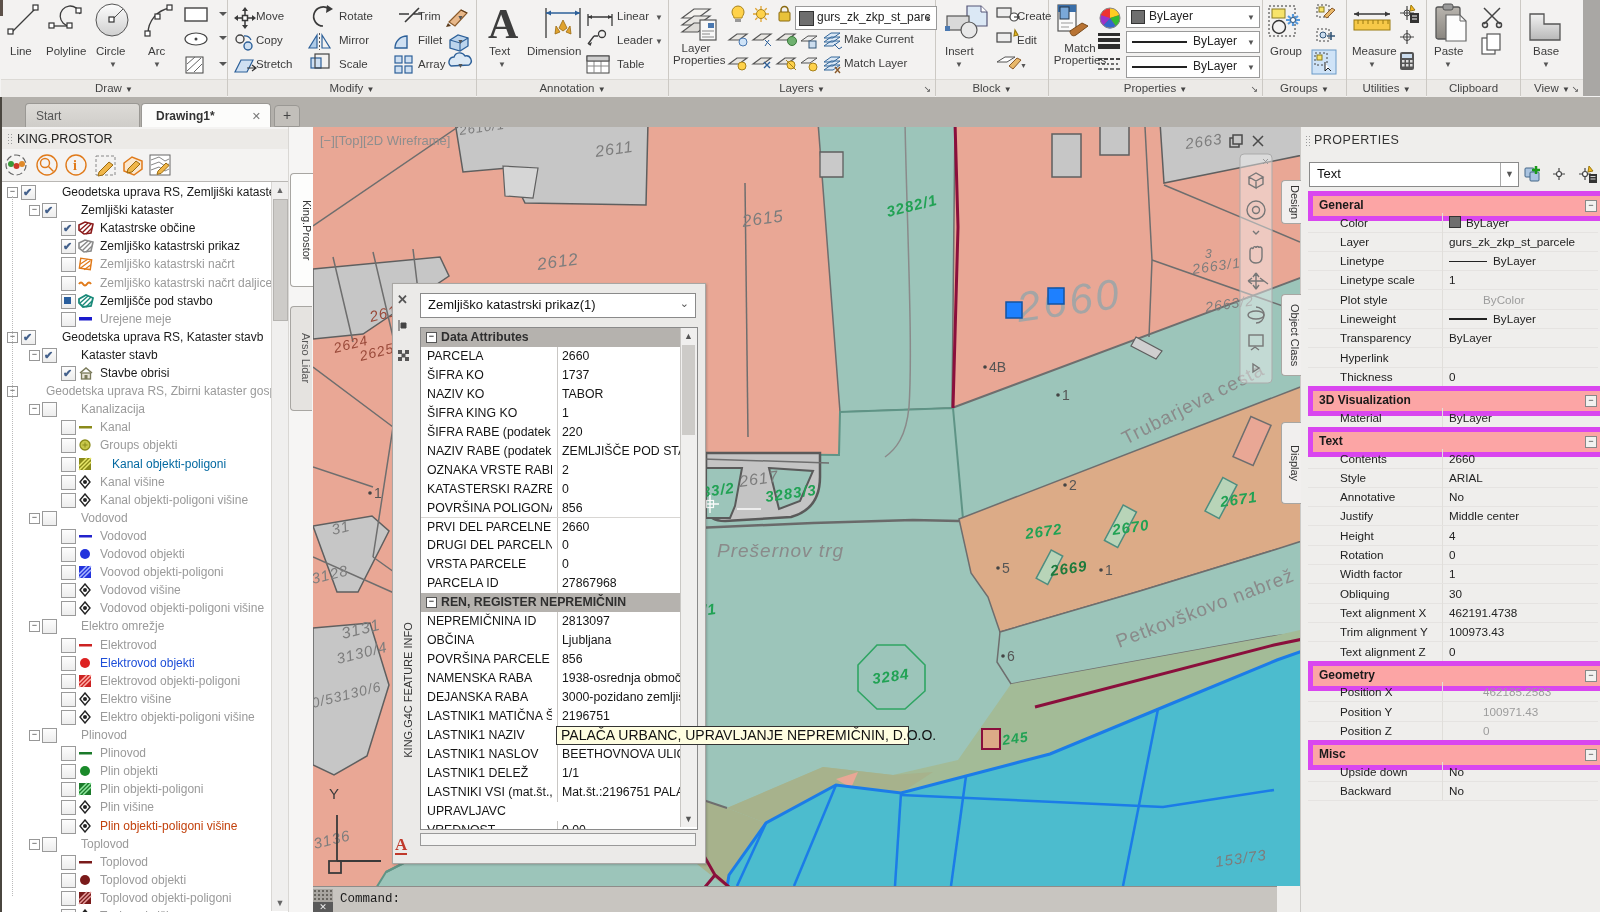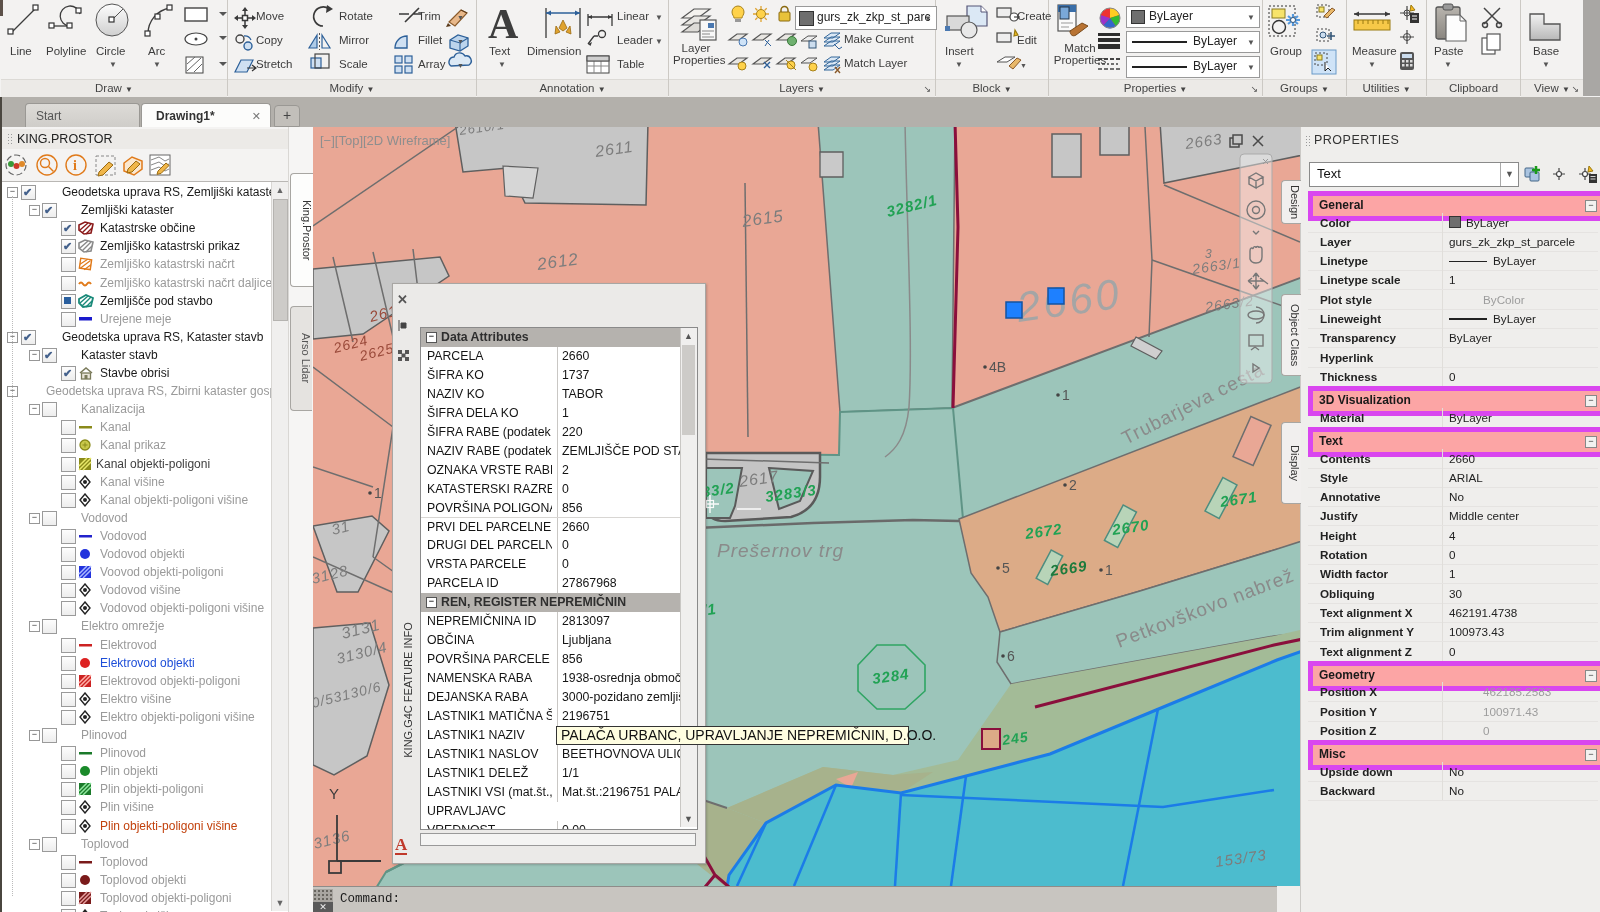--- a/index.html
+++ b/index.html
@@ -17,21 +17,21 @@
 .vtab{border:1px solid #a8a6a2;border-right:none;border-radius:4px 0 0 4px;
  font-size:11px;color:#333;}
 .vtxt{writing-mode:vertical-rl;text-align:center;width:100%;height:100%;}
 .trow{position:absolute;height:18px;line-height:18px;font-size:12px;color:#1a1a1a;white-space:nowrap;}
 .cb{position:absolute;width:13px;height:13px;top:2px;background:linear-gradient(#fdfdfd,#ededed);border:1px solid #9a9a9a;}
 .exp{position:absolute;width:9px;height:9px;top:4px;background:#fff;border:1px solid #979797;
  font-size:9px;line-height:7px;text-align:center;color:#333;}
 #props{left:1300px;top:127px;width:300px;height:785px;background:#efeeec;border-left:1px solid #cbc9c6;}
 .prow{position:absolute;left:7px;width:290px;height:19px;border-bottom:1px solid #e5e3e1;
  font-size:11.7px;color:#222;line-height:19px;white-space:nowrap;}
-.pn{position:absolute;left:12px;top:0;width:105px;overflow:hidden;font-weight:bold;}
+.pn{position:absolute;left:32px;top:0;width:105px;overflow:hidden;}
 .phead{position:absolute;left:7px;width:290px;height:20px;background:#fca5a5;
  border:5px solid #d946ef;font-size:12px;font-weight:bold;color:#1a1a1a;line-height:19px;}
 .pv{position:absolute;left:134px;top:0;height:19px;border-left:1px solid #e0deda;padding-left:6px;width:148px;overflow:hidden;}
 .gv{color:#9c9c9c;padding-left:40px;}
 #dlg{left:392px;top:283px;width:312px;height:579px;background:#ebeae8;
  border:1px solid #a8a6a3;box-shadow:1px 1px 2px rgba(80,80,80,.35);}
 .drow{position:absolute;left:0;width:262px;height:18.95px;font-size:12.3px;color:#141414;
  line-height:18.95px;white-space:nowrap;overflow:hidden;border-bottom:1px solid #d8d6d3;background:#fff;}
 .dname{position:absolute;left:6px;top:0;width:125px;overflow:hidden;white-space:nowrap;}
 .dval{position:absolute;left:136px;top:0;width:124px;overflow:hidden;white-space:nowrap;border-left:1px solid #c9c7c4;padding-left:4px;}
@@ -570,29 +570,29 @@
             <rect x="1" y="6" width="13" height="2.5" fill="#8a8a1a"></rect>
           </svg></div>
         <span style="position:absolute;left:100px;color:#9a9a9a">Kanal</span>
       </div>
 <div class="trow" style="left:0;top:254.40000000000003px;width:272px">
         <div class="cb" style="left:61px"></div>
         <div style="position:absolute;left:78px;top:2px"><svg width="16" height="14">
             <circle cx="7" cy="7" r="5" fill="#c8c84a" stroke="#8a8a1a" stroke-width="1.3"></circle>
             <path d="M4.5 7 h5 M7 4.5 v5" stroke="#8a8a1a"></path>
           </svg></div>
-        <span style="position:absolute;left:100px;color:#9a9a9a">Kanal prikaz</span>
+        <span style="position:absolute;left:100px;color:#9a9a9a">Groups objekti</span>
       </div>
 <div class="trow" style="left:0;top:272.5px;width:272px">
         <div class="cb" style="left:61px"></div>
         <div style="position:absolute;left:78px;top:2px"><svg width="16" height="14">
             <rect x="1" y="1" width="12" height="12" fill="#8a8a1a"></rect>
             <path d="M1 9 l8 -8 M1 13 l12 -12 M5 13 l8 -8" stroke="#e8e86a" stroke-width="1.5"></path>
           </svg></div>
-        <span style="position:absolute;left:96px;color:#404040">Kanal objekti-poligoni</span>
+        <span style="position:absolute;left:112px;color:#0369a1">Kanal objekti-poligoni</span>
       </div>
 <div class="trow" style="left:0;top:290.6px;width:272px">
         <div class="cb" style="left:61px"></div>
         <div style="position:absolute;left:78px;top:2px"><svg width="16" height="14">
             <path d="M7 1 l5 6 l-5 6 l-5 -6 z" fill="none" stroke="#222" stroke-width="1.4"></path>
             <circle cx="7" cy="7" r="2" fill="#222"></circle>
           </svg></div>
         <span style="position:absolute;left:100px;color:#9a9a9a">Kanal višine</span>
       </div>
 <div class="trow" style="left:0;top:308.70000000000005px;width:272px">
@@ -945,36 +945,40 @@
 <g fill="#555">
         <rect x="2" y="2" width="4" height="4"></rect>
         <rect x="9" y="2" width="4" height="4"></rect>
 <rect x="2" y="9" width="4" height="4"></rect>
         <rect x="9" y="9" width="4" height="4"></rect>
         <rect x="5.5" y="5.5" width="4" height="4"></rect>
       </g>
     </svg>
 <div class="a" style="left:-118px;top:400px;width:266px;text-align:center;font-size:11px;color:#333;transform:rotate(-90deg)">KING.G4C FEATURE INFO</div>
 <div class="a" style="left:2px;top:552px;font-family:'Liberation Serif';font-size:17px;font-weight:bold;color:#c0392b;border-bottom:2.5px solid #c0392b;line-height:17px">A</div>
+<div class="a" style="left:27px;top:9px;width:274px;height:23px;background:#fff;border:1px solid #8a8a8a">
+<div class="a" style="left:7px;top:3px;font-size:13px;color:#111">Zemljiško katastrski prikaz(1)</div>
+<div class="a" style="right:6px;top:3px;color:#555;font-size:11px">⌄</div>
+    </div>
 <div class="a" style="left:27px;top:43px;width:276px;height:501px;background:#fff;border:1px solid #8a8a8a;overflow:hidden">
 <div class="ghead" style="top:0px"><span style="display:inline-block;width:9px;height:9px;border:1px solid #555;background:#fff;color:#333;font-size:9px;line-height:7px;text-align:center;margin:4px 4px 0 5px;vertical-align:top">−</span>Data Attributes</div>
 <div class="drow" style="top:18.95px">
         <div class="dname">PARCELA</div>
         <div class="dval">2660</div>
       </div>
 <div class="drow" style="top:37.9px">
         <div class="dname">ŠIFRA KO</div>
         <div class="dval">1737</div>
       </div>
 <div class="drow" style="top:56.849999999999994px">
         <div class="dname">NAZIV KO</div>
         <div class="dval">TABOR</div>
       </div>
 <div class="drow" style="top:75.8px">
-        <div class="dname">ŠIFRA DELA KO</div>
+        <div class="dname">ŠIFRA KING KO</div>
         <div class="dval">1</div>
       </div>
 <div class="drow" style="top:94.75px">
         <div class="dname">ŠIFRA RABE (podatek v</div>
         <div class="dval">220</div>
       </div>
 <div class="drow" style="top:113.7px">
         <div class="dname">NAZIV RABE (podatek</div>
         <div class="dval">ZEMLJIŠČE POD STAVB</div>
       </div>

